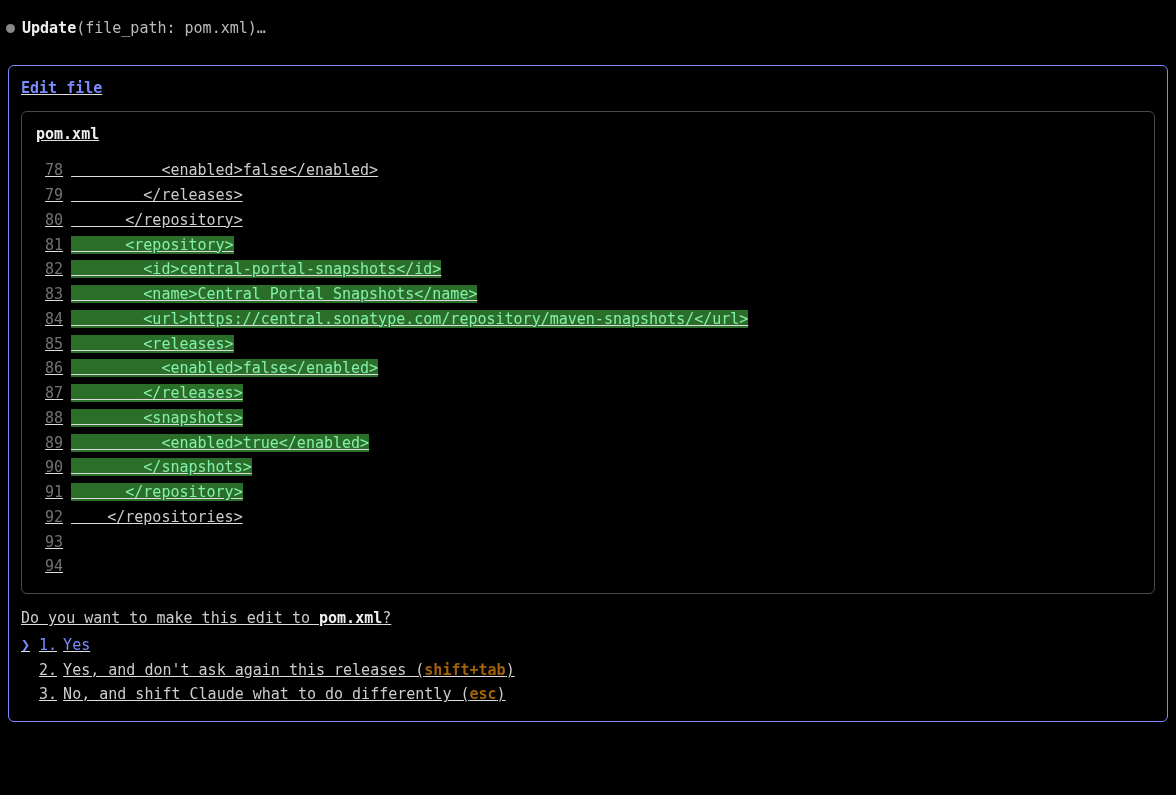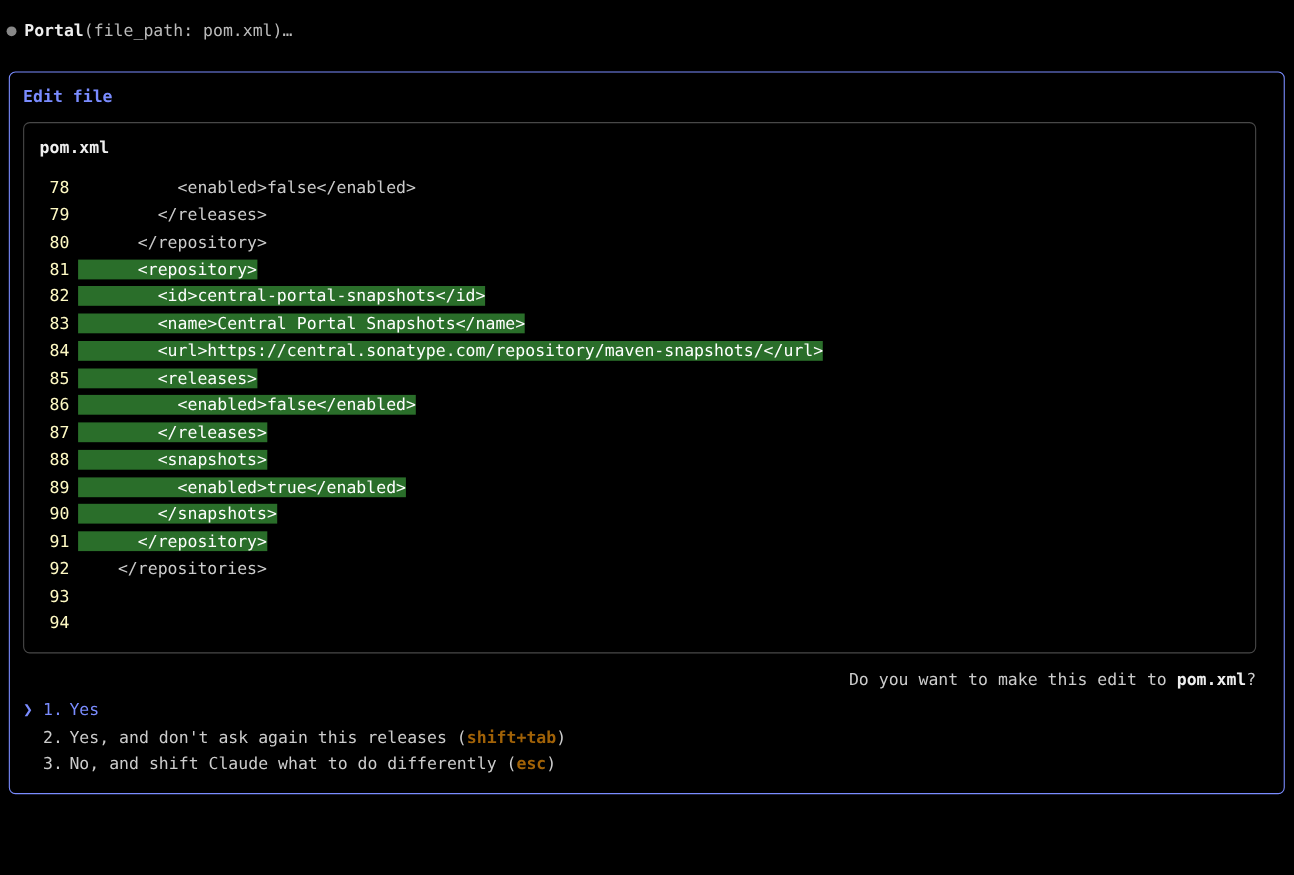--- a/index.html
+++ b/index.html
@@ -30,21 +30,22 @@
     background: #888;
     display: block;
   }
   .header-text { color: #eee; }
   .header-text .bold { font-weight: 700; }
   .header-text .dim { color: #bbb; }
   .panel {
     border: 1px solid #7a8cff;
     border-radius: 6px;
     margin: 0 8px 8px 8px;
-    padding: 8px 25px 14px 12px;
+    padding: 8px 12px 14px 12px;
+    text-decoration: underline;
   }
   .panel-title {
     color: #7a8cff;
     font-weight: 700;
     margin: 2px 0 10px 0;
   }
   .file-box {
     border: 1px solid #484848;
     border-radius: 6px;
     padding: 10px 14px 14px 14px;
@@ -54,31 +55,31 @@
     color: #eee;
     font-weight: 700;
     margin-bottom: 12px;
   }
   .code-area { white-space: pre; }
   .code-line {
     display: flex;
     align-items: stretch;
   }
   .lineno {
-    color: #fef9c3;
+    color: #737373;
     min-width: 3ch;
     text-align: right;
     margin-right: 8px;
     flex-shrink: 0;
   }
   .line-content { }
   .line-content .seg { display: inline; }
-  .added-bg { background: #2a6e2a; color: #ffffff; }
+  .added-bg { background: #2a6e2a; color: #86efac; }
   .normal-fg { color: #ccc; }
-  .prompt-line { color: #ccc; margin-top: 4px; text-align: right; }
+  .prompt-line { color: #ccc; margin-top: 4px; }
   .prompt-line .bold { font-weight: 700; color: #eee; }
   .options { margin-top: 2px; }
   .option-line {
     display: flex;
     gap: 0;
     color: #ccc;
   }
   .option-line.selected { color: #7a8cff; }
   .opt-marker {
     width: 2ch;
@@ -88,21 +89,21 @@
   }
   .opt-num { margin-right: 6px; }
   .opt-text .bold { font-weight: 700; color: #a16207; }
 </style>
 </head>
 <body>
 
 <div class="header-line">
   <span class="dot-icon"></span>
   <span class="header-text">
-    <span class="bold">Portal</span><span class="dim">(</span><span class="dim">file_path: </span><span class="dim">pom.xml</span><span class="dim">)</span><span class="dim">…</span>
+    <span class="bold">Update</span><span class="dim">(</span><span class="dim">file_path: </span><span class="dim">pom.xml</span><span class="dim">)</span><span class="dim">…</span>
   </span>
 </div>
 
 <div class="panel">
   <div class="panel-title">Edit file</div>
 
   <div class="file-box">
     <div class="file-name">pom.xml</div>
     <div class="code-area" id="code-area"><div class="code-line"><span class="lineno">78</span><span class="line-content"><span class="seg normal-fg">          &lt;enabled&gt;false&lt;/enabled&gt;</span></span></div><div class="code-line"><span class="lineno">79</span><span class="line-content"><span class="seg normal-fg">        &lt;/releases&gt;</span></span></div><div class="code-line"><span class="lineno">80</span><span class="line-content"><span class="seg normal-fg">      &lt;/repository&gt;</span></span></div><div class="code-line"><span class="lineno">81</span><span class="line-content"><span class="seg added-bg">      &lt;repository&gt;</span></span></div><div class="code-line"><span class="lineno">82</span><span class="line-content"><span class="seg added-bg">        &lt;id&gt;central-portal-snapshots&lt;/id&gt;</span></span></div><div class="code-line"><span class="lineno">83</span><span class="line-content"><span class="seg added-bg">        &lt;name&gt;Central Portal Snapshots&lt;/name&gt;</span></span></div><div class="code-line"><span class="lineno">84</span><span class="line-content"><span class="seg added-bg">        &lt;url&gt;https://central.sonatype.com/repository/maven-snapshots/&lt;/url&gt;</span></span></div><div class="code-line"><span class="lineno">85</span><span class="line-content"><span class="seg added-bg">        &lt;releases&gt;</span></span></div><div class="code-line"><span class="lineno">86</span><span class="line-content"><span class="seg added-bg">          &lt;enabled&gt;false&lt;/enabled&gt;</span></span></div><div class="code-line"><span class="lineno">87</span><span class="line-content"><span class="seg added-bg">        &lt;/releases&gt;</span></span></div><div class="code-line"><span class="lineno">88</span><span class="line-content"><span class="seg added-bg">        &lt;snapshots&gt;</span></span></div><div class="code-line"><span class="lineno">89</span><span class="line-content"><span class="seg added-bg">          &lt;enabled&gt;true&lt;/enabled&gt;</span></span></div><div class="code-line"><span class="lineno">90</span><span class="line-content"><span class="seg added-bg">        &lt;/snapshots&gt;</span></span></div><div class="code-line"><span class="lineno">91</span><span class="line-content"><span class="seg added-bg">      &lt;/repository&gt;</span></span></div><div class="code-line"><span class="lineno">92</span><span class="line-content"><span class="seg normal-fg">    &lt;/repositories&gt;</span></span></div><div class="code-line"><span class="lineno">93</span><span class="line-content"><span class="seg normal-fg"></span></span></div><div class="code-line"><span class="lineno">94</span><span class="line-content"><span class="seg normal-fg"></span></span></div></div>
   </div>

